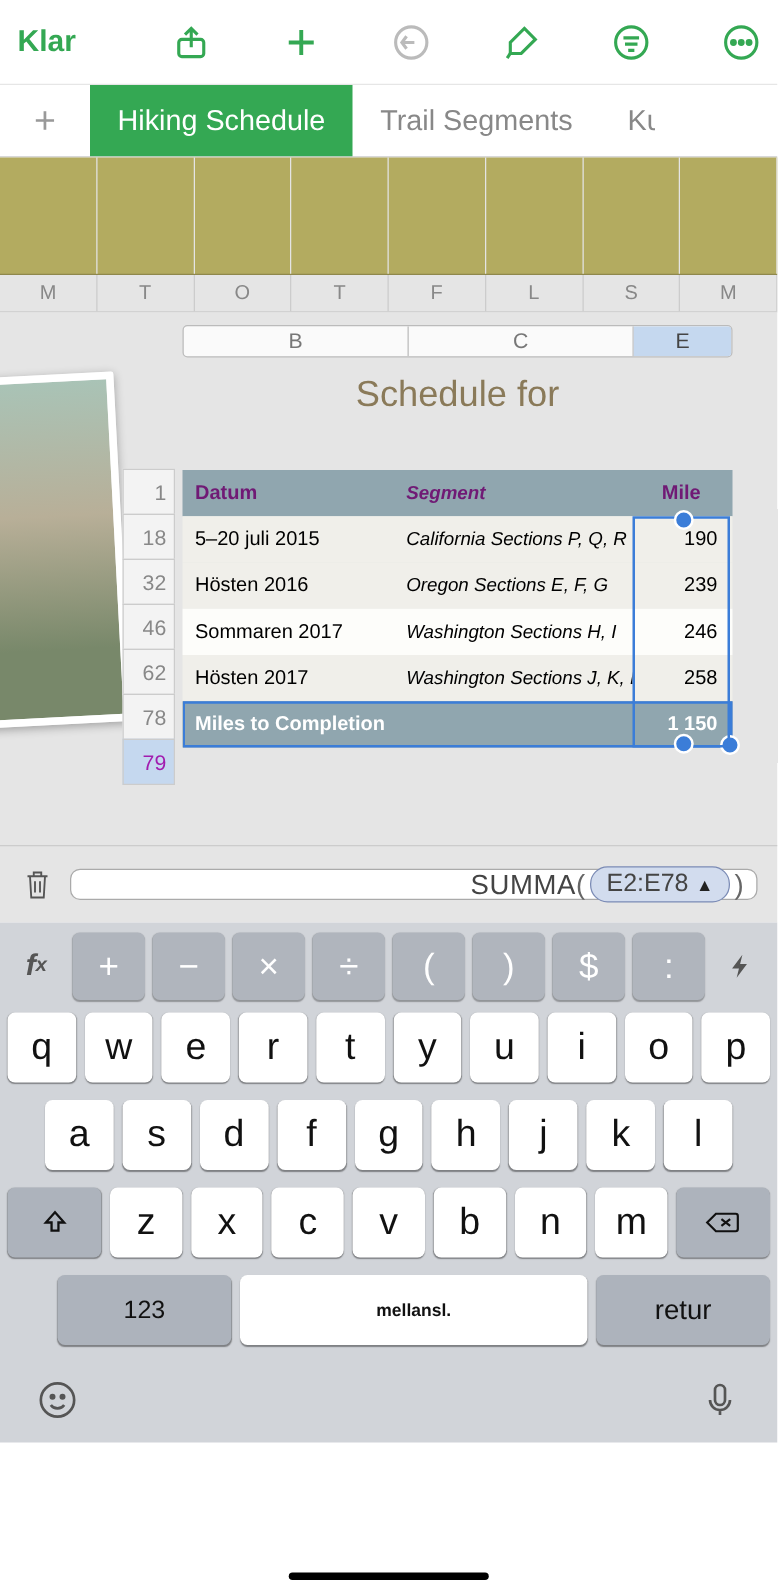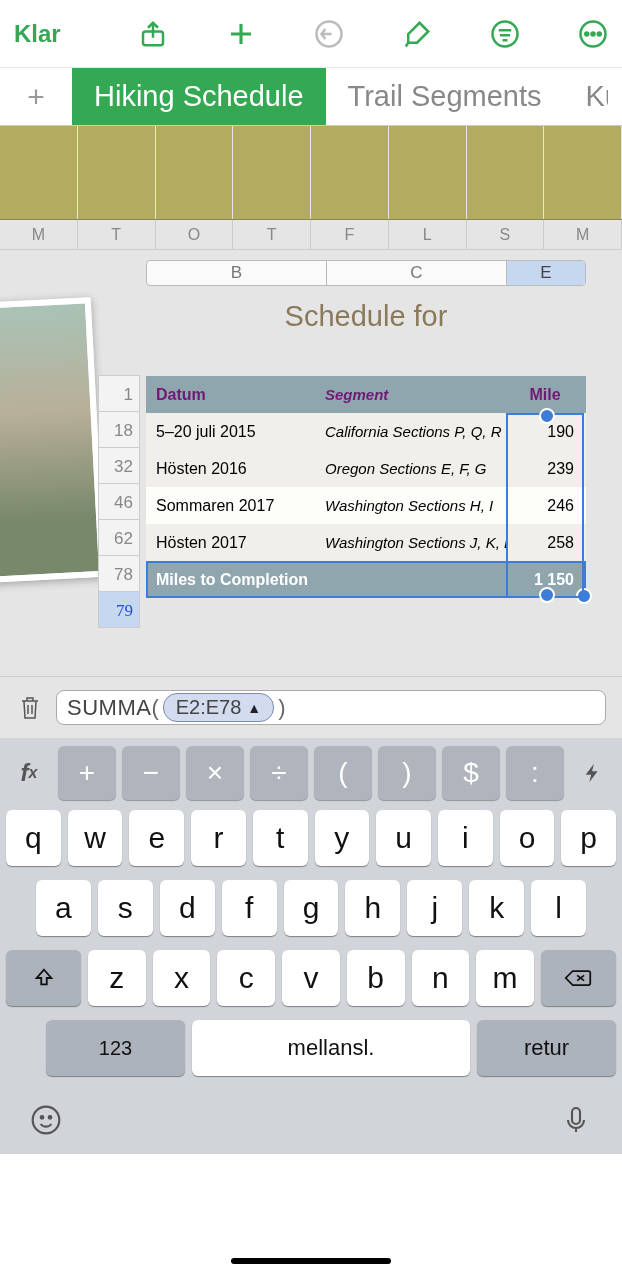--- a/index.html
+++ b/index.html
@@ -8,21 +8,21 @@
 
 .toolbar { height: 68px; background: #fff; display: flex; align-items: center; padding: 0 14px; justify-content: space-between; border-bottom: 1px solid #e6e6e6; }
 .done { color: #34a853; font-size: 24px; font-weight: 600; }
 .toolbar-icons { display: flex; align-items: center; gap: 58px; flex: 1; justify-content: flex-end; padding-left: 40px; }
 .ticon { width: 30px; height: 30px; display: flex; align-items: center; justify-content: center; }
 .ticon svg { width: 30px; height: 30px; }
 
 
 .tabbar { height: 58px; display: flex; align-items: stretch; background: #fff; border-bottom: 1px solid #ccc; }
 .tab-add { width: 72px; display: flex; align-items: center; justify-content: center; color: #999; font-size: 30px; }
-.tab { padding: 0 22px; display: flex; align-items: center; font-size: 29px; color: #888; white-space: nowrap; }
+.tab { padding: 0 22px; display: flex; align-items: center; font-size: 23px; color: #888; white-space: nowrap; }
 .tab.active { background: #34a853; color: #fff; }
 .tab.cut { overflow: hidden; max-width: 36px; }
 
 
 .band { position: relative; height: 94px; display: flex; background: #b3ab60; border-bottom: 1px solid rgba(0,0,0,0.2); }
 .band-cell { flex: 1; border-right: 1px solid #e4e4e4; }
 
 
 .weekrow { height: 30px; display: flex; background: #e5e5e5; border-bottom: 1px solid #ccc; }
 .weekrow div { flex: 1; text-align: center; font-size: 16px; color: #888; line-height: 30px; border-right: 1px solid #ccc; }
@@ -35,21 +35,21 @@
 .colhead div { flex: 1; text-align: center; font-size: 17px; color: #777; line-height: 24px; border-right: 1px solid #bbb; }
 .colhead .sel { background: #c5d8ef; color: #444; }
 .colhead div:last-child { border-right: none; }
 
 
 .photo { position: absolute; left: -20px; top: 50px; width: 118px; height: 280px; background: linear-gradient(180deg, #a9c3b6 0%, #b8af98 40%, #78886a 80%); border: 6px solid #fff; box-shadow: 0 2px 8px rgba(0,0,0,.3); transform: rotate(-3deg); border-radius: 2px; }
 
 
 .rowheads { position: absolute; left: 98px; top: 126px; width: 42px; }
 .rowheads div { height: 37px; line-height: 37px; text-align: right; padding-right: 6px; color: #888; font-size: 17px; border: 1px solid #ccc; margin-top: -1px; background: #f3f3f3; }
-.rowheads .sel { background: #c5d8ef; color: #1d4ed8; font-family: Liberation Serif, serif; }
+.rowheads .sel { background: #c5d8ef; color: #a21caf; }
 
 
 .sheettitle { position: absolute; left: 146px; right: 36px; top: 50px; text-align: center; font-family: Georgia, serif; color: #8a7a59; font-size: 29px; line-height: 32px; }
 
 
 .table { position: absolute; left: 146px; right: 36px; top: 126px; }
 .trow { display: flex; height: 37px; }
 .trow.hdr { background: #90a6af; color: #701a75; font-weight: 600; font-size: 16px; }
 .trow.odd { background: #f0efea; }
 .trow.even { background: #fdfdfa; }
@@ -61,41 +61,41 @@
 .trow.hdr .c-mile { text-align: center; padding-right: 0; }
 
 .milecol-sel { position: absolute; left: 506px; top: 163px; width: 78px; height: 185px; border: 2px solid #3b7dd8; pointer-events: none; }
 .milecol-sel::before { content: ''; position: absolute; left: 50%; top: -7px; width: 12px; height: 12px; margin-left: -6px; background: #3b7dd8; border: 2px solid #fff; border-radius: 50%; }
 .milecol-sel::after { content: ''; position: absolute; left: 50%; bottom: -7px; width: 12px; height: 12px; margin-left: -6px; background: #3b7dd8; border: 2px solid #fff; border-radius: 50%; }
 
 
 .fbar { height: 62px; background: #e5e5e5; display: flex; align-items: center; padding: 0 16px; gap: 12px; border-top: 1px solid #ccc; }
 .trash { width: 28px; display: flex; align-items: center; justify-content: center; color: #555; }
 .trash svg { width: 24px; height: 28px; }
-.fpill { flex: 1; height: 35px; border: 1px solid #aaa; border-radius: 8px; background: #fff; display: flex; align-items: center; padding: 0 10px; font-size: 22px; color: #444; }
+.fpill { flex: 1; height: 25px; border: 1px solid #aaa; border-radius: 8px; background: #fff; display: flex; align-items: center; padding: 0 10px; font-size: 22px; color: #444; justify-content: flex-end; }
 .fn-name { letter-spacing: 0.5px; }
 .paren { color: #666; }
 .arg-pill { background: #d2dcee; border: 1px solid #7b8bb5; border-radius: 14px; padding: 2px 12px; margin: 0 4px; display: inline-flex; align-items: center; gap: 6px; font-size: 20px; }
 .arg-tri { color: #222; font-size: 14px; }
 
 
 .keyboard { background: #d1d4d9; padding-top: 8px; }
 .fx-row { display: flex; gap: 6px; padding: 0 6px 10px 6px; align-items: center; }
 .fxkey { flex: 1; height: 54px; background: #b0b5bd; border-radius: 6px; color: #fff; font-size: 28px; display: flex; align-items: center; justify-content: center; box-shadow: 0 1px 1px rgba(0,0,0,.3); }
 .fxkey.fx { background: transparent; box-shadow: none; color: #555; font-style: italic; font-size: 24px; flex: 0 0 46px; font-weight: 600; }
 .fxkey.fx sub { font-size: 16px; font-style: italic; }
 .fxkey.bolt { background: transparent; box-shadow: none; color: #555; flex: 0 0 46px; }
 
 .krow { display: flex; gap: 7px; padding: 0 6px 14px 6px; }
 .key { flex: 1; height: 56px; background: #fff; border-radius: 6px; color: #111; font-size: 30px; display: flex; align-items: center; justify-content: center; box-shadow: 0 1px 1px rgba(0,0,0,.4); }
 .krow.r2 { padding-left: 36px; padding-right: 36px; }
 .key.special { background: #adb3bc; }
 .key.wide { flex: 1.3; }
 .key.wider { flex: 2.5; font-size: 20px; margin-left: 40px; }
-.key.space { flex: 5; font-size: 22px; }
+.key.space { flex: 5; font-size: 14px; font-weight: bold; }
 .key.ret { flex: 2.5; font-size: 22px; background: #adb3bc; }
 
 .bottombar { height: 64px; display: flex; align-items: center; justify-content: space-between; padding: 0 30px; }
 .bottombar svg { width: 32px; height: 32px; }
 .homebar { position: absolute; bottom: 10px; left: 50%; width: 160px; height: 6px; background: #000; border-radius: 3px; transform: translateX(-50%); }
 </style>
 </head>
 <body>
 
 <div class="toolbar">

